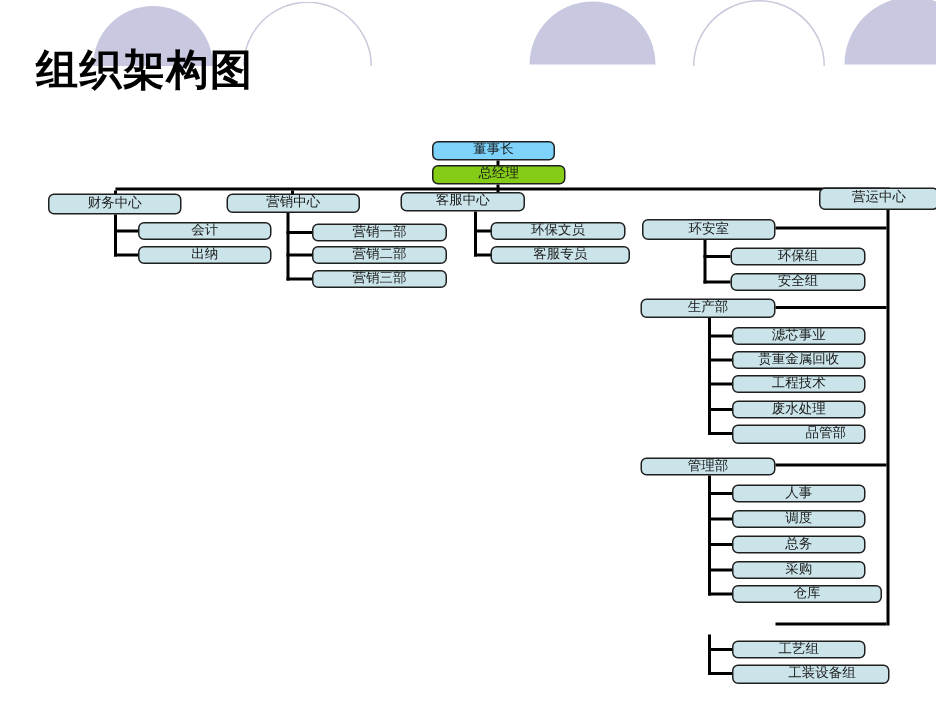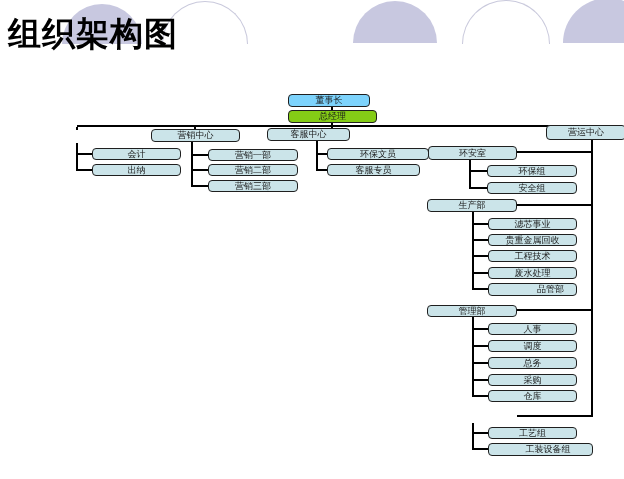--- a/index.html
+++ b/index.html
@@ -6,23 +6,23 @@
   #slide {
     position:relative; width:624px; height:479px;
     background:#ffffff; overflow:hidden;
     font-family:"DejaVu Sans", sans-serif;
   }
   #decor { position:absolute; inset:0; z-index:0; }
   .dome { position:absolute; border-radius:100% 100% 0 0 / 200% 200% 0 0; }
   .dome.filled { }
   .dome.outline { background:transparent !important; border-style:solid; border-width:1.5px; border-bottom:0; }
   #page-title {
-    position:absolute; left:8px; top:12px; z-index:2; margin:0;
+    position:absolute; left:8px; top:12px; z-index:2; margin:16px;
     font-family:"Liberation Serif","DejaVu Serif",serif;
-    font-weight:bold; font-size:33px; letter-spacing:1px;
+    font-weight:bold; font-size:28px; letter-spacing:1px;
   }
   #org-chart { position:absolute; inset:0; z-index:1; }
   .node {
     position:absolute; box-sizing:border-box;
     border:1.5px solid #1f1f1f; border-radius:4px;
     display:flex; align-items:center; justify-content:center;
     font-size:9px; line-height:1; white-space:nowrap; overflow:hidden;
   }
   .line { position:absolute; }
 </style>
@@ -72,41 +72,42 @@
       <div class="line" style="left: 472px; top: 328px; width: 16px; height: 2px; background: rgb(0, 0, 0);"></div>
       <div class="line" style="left: 472px; top: 345px; width: 16px; height: 2px; background: rgb(0, 0, 0);"></div>
       <div class="line" style="left: 472px; top: 362px; width: 16px; height: 2px; background: rgb(0, 0, 0);"></div>
       <div class="line" style="left: 472px; top: 379px; width: 16px; height: 2px; background: rgb(0, 0, 0);"></div>
       <div class="line" style="left: 472px; top: 395px; width: 16px; height: 2px; background: rgb(0, 0, 0);"></div>
       <div class="line" style="left: 472px; top: 423px; width: 2px; height: 27px; background: rgb(0, 0, 0);"></div>
       <div class="line" style="left: 472px; top: 432px; width: 16px; height: 2px; background: rgb(0, 0, 0);"></div>
       <div class="line" style="left: 472px; top: 448px; width: 16px; height: 2px; background: rgb(0, 0, 0);"></div>
       <div class="node" style="left: 288px; top: 94px; width: 82px; height: 13px; background: #7dd3fc; border-color: rgb(31, 31, 31); color: rgb(26, 26, 26);">董事长</div>
       <div class="node" style="left: 288px; top: 110px; width: 89px; height: 13px; background: #84cc16; border-color: rgb(31, 31, 31); color: rgb(26, 26, 26);">总经理</div>
+      <div class="node" style="left: 32px; top: 129px; width: 89px; height: 14px; background: rgb(203, 228, 233); border-color: rgb(31, 31, 31); color: rgb(26, 26, 26);">财务中心</div>
       <div class="node" style="left: 151px; top: 129px; width: 89px; height: 13px; background: rgb(203, 228, 233); border-color: rgb(31, 31, 31); color: rgb(26, 26, 26);">营销中心</div>
       <div class="node" style="left: 267px; top: 128px; width: 83px; height: 13px; background: rgb(203, 228, 233); border-color: rgb(31, 31, 31); color: rgb(26, 26, 26);">客服中心</div>
       <div class="node" style="left: 546px; top: 125px; width: 80px; height: 15px; background: rgb(203, 228, 233); border-color: rgb(31, 31, 31); color: rgb(26, 26, 26);">营运中心</div>
       <div class="node" style="left: 92px; top: 148px; width: 89px; height: 12px; background: rgb(203, 228, 233); border-color: rgb(31, 31, 31); color: rgb(26, 26, 26);">会计</div>
       <div class="node" style="left: 92px; top: 164px; width: 89px; height: 12px; background: rgb(203, 228, 233); border-color: rgb(31, 31, 31); color: rgb(26, 26, 26);">出纳</div>
       <div class="node" style="left: 208px; top: 149px; width: 90px; height: 12px; background: rgb(203, 228, 233); border-color: rgb(31, 31, 31); color: rgb(26, 26, 26);">营销一部</div>
       <div class="node" style="left: 208px; top: 164px; width: 90px; height: 12px; background: rgb(203, 228, 233); border-color: rgb(31, 31, 31); color: rgb(26, 26, 26);">营销二部</div>
       <div class="node" style="left: 208px; top: 180px; width: 90px; height: 12px; background: rgb(203, 228, 233); border-color: rgb(31, 31, 31); color: rgb(26, 26, 26);">营销三部</div>
-      <div class="node" style="left: 327px; top: 148px; width: 102px; height: 12px; background: rgb(203, 228, 233); border-color: rgb(31, 31, 31); color: rgb(26, 26, 26);">环保文员</div>
+      <div class="node" style="left: 327px; top: 148px; width: 90px; height: 12px; background: rgb(203, 228, 233); border-color: rgb(31, 31, 31); color: rgb(26, 26, 26);">环保文员</div>
       <div class="node" style="left: 327px; top: 164px; width: 93px; height: 12px; background: rgb(203, 228, 233); border-color: rgb(31, 31, 31); color: rgb(26, 26, 26);">客服专员</div>
       <div class="node" style="left: 428px; top: 146px; width: 89px; height: 14px; background: rgb(203, 228, 233); border-color: rgb(31, 31, 31); color: rgb(26, 26, 26);">环安室</div>
       <div class="node" style="left: 487px; top: 165px; width: 90px; height: 12px; background: rgb(203, 228, 233); border-color: rgb(31, 31, 31); color: rgb(26, 26, 26);">环保组</div>
       <div class="node" style="left: 487px; top: 182px; width: 90px; height: 12px; background: rgb(203, 228, 233); border-color: rgb(31, 31, 31); color: rgb(26, 26, 26);">安全组</div>
       <div class="node" style="left: 427px; top: 199px; width: 90px; height: 13px; background: rgb(203, 228, 233); border-color: rgb(31, 31, 31); color: rgb(26, 26, 26);">生产部</div>
       <div class="node" style="left: 488px; top: 218px; width: 89px; height: 12px; background: rgb(203, 228, 233); border-color: rgb(31, 31, 31); color: rgb(26, 26, 26);">滤芯事业</div>
       <div class="node" style="left: 488px; top: 234px; width: 89px; height: 12px; background: rgb(203, 228, 233); border-color: rgb(31, 31, 31); color: rgb(26, 26, 26);">贵重金属回收</div>
       <div class="node" style="left: 488px; top: 250px; width: 89px; height: 12px; background: rgb(203, 228, 233); border-color: rgb(31, 31, 31); color: rgb(26, 26, 26);">工程技术</div>
       <div class="node" style="left: 488px; top: 267px; width: 89px; height: 12px; background: rgb(203, 228, 233); border-color: rgb(31, 31, 31); color: rgb(26, 26, 26);">废水处理</div>
       <div class="node" style="left: 488px; top: 283px; width: 89px; height: 13px; background: rgb(203, 228, 233); border-color: rgb(31, 31, 31); color: rgb(26, 26, 26); padding-left: 36px;">品管部</div>
       <div class="node" style="left: 427px; top: 305px; width: 90px; height: 12px; background: rgb(203, 228, 233); border-color: rgb(31, 31, 31); color: rgb(26, 26, 26);">管理部</div>
       <div class="node" style="left: 488px; top: 323px; width: 89px; height: 12px; background: rgb(203, 228, 233); border-color: rgb(31, 31, 31); color: rgb(26, 26, 26);">人事</div>
       <div class="node" style="left: 488px; top: 340px; width: 89px; height: 12px; background: rgb(203, 228, 233); border-color: rgb(31, 31, 31); color: rgb(26, 26, 26);">调度</div>
       <div class="node" style="left: 488px; top: 357px; width: 89px; height: 12px; background: rgb(203, 228, 233); border-color: rgb(31, 31, 31); color: rgb(26, 26, 26);">总务</div>
       <div class="node" style="left: 488px; top: 374px; width: 89px; height: 12px; background: rgb(203, 228, 233); border-color: rgb(31, 31, 31); color: rgb(26, 26, 26);">采购</div>
-      <div class="node" style="left: 488px; top: 390px; width: 89px; height: 12px; background: rgb(203, 228, 233); border-color: rgb(31, 31, 31); color: rgb(26, 26, 26);">仓库</div>
+      <div class="node" style="left: 488px; top: 390px; width: 100px; height: 12px; background: rgb(203, 228, 233); border-color: rgb(31, 31, 31); color: rgb(26, 26, 26);">仓库</div>
       <div class="node" style="left: 488px; top: 427px; width: 89px; height: 12px; background: rgb(203, 228, 233); border-color: rgb(31, 31, 31); color: rgb(26, 26, 26);">工艺组</div>
       <div class="node" style="left: 488px; top: 443px; width: 105px; height: 13px; background: rgb(203, 228, 233); border-color: rgb(31, 31, 31); color: rgb(26, 26, 26); padding-left: 15px;">工装设备组</div>
     </div>
 </div>
 
 </body></html>

